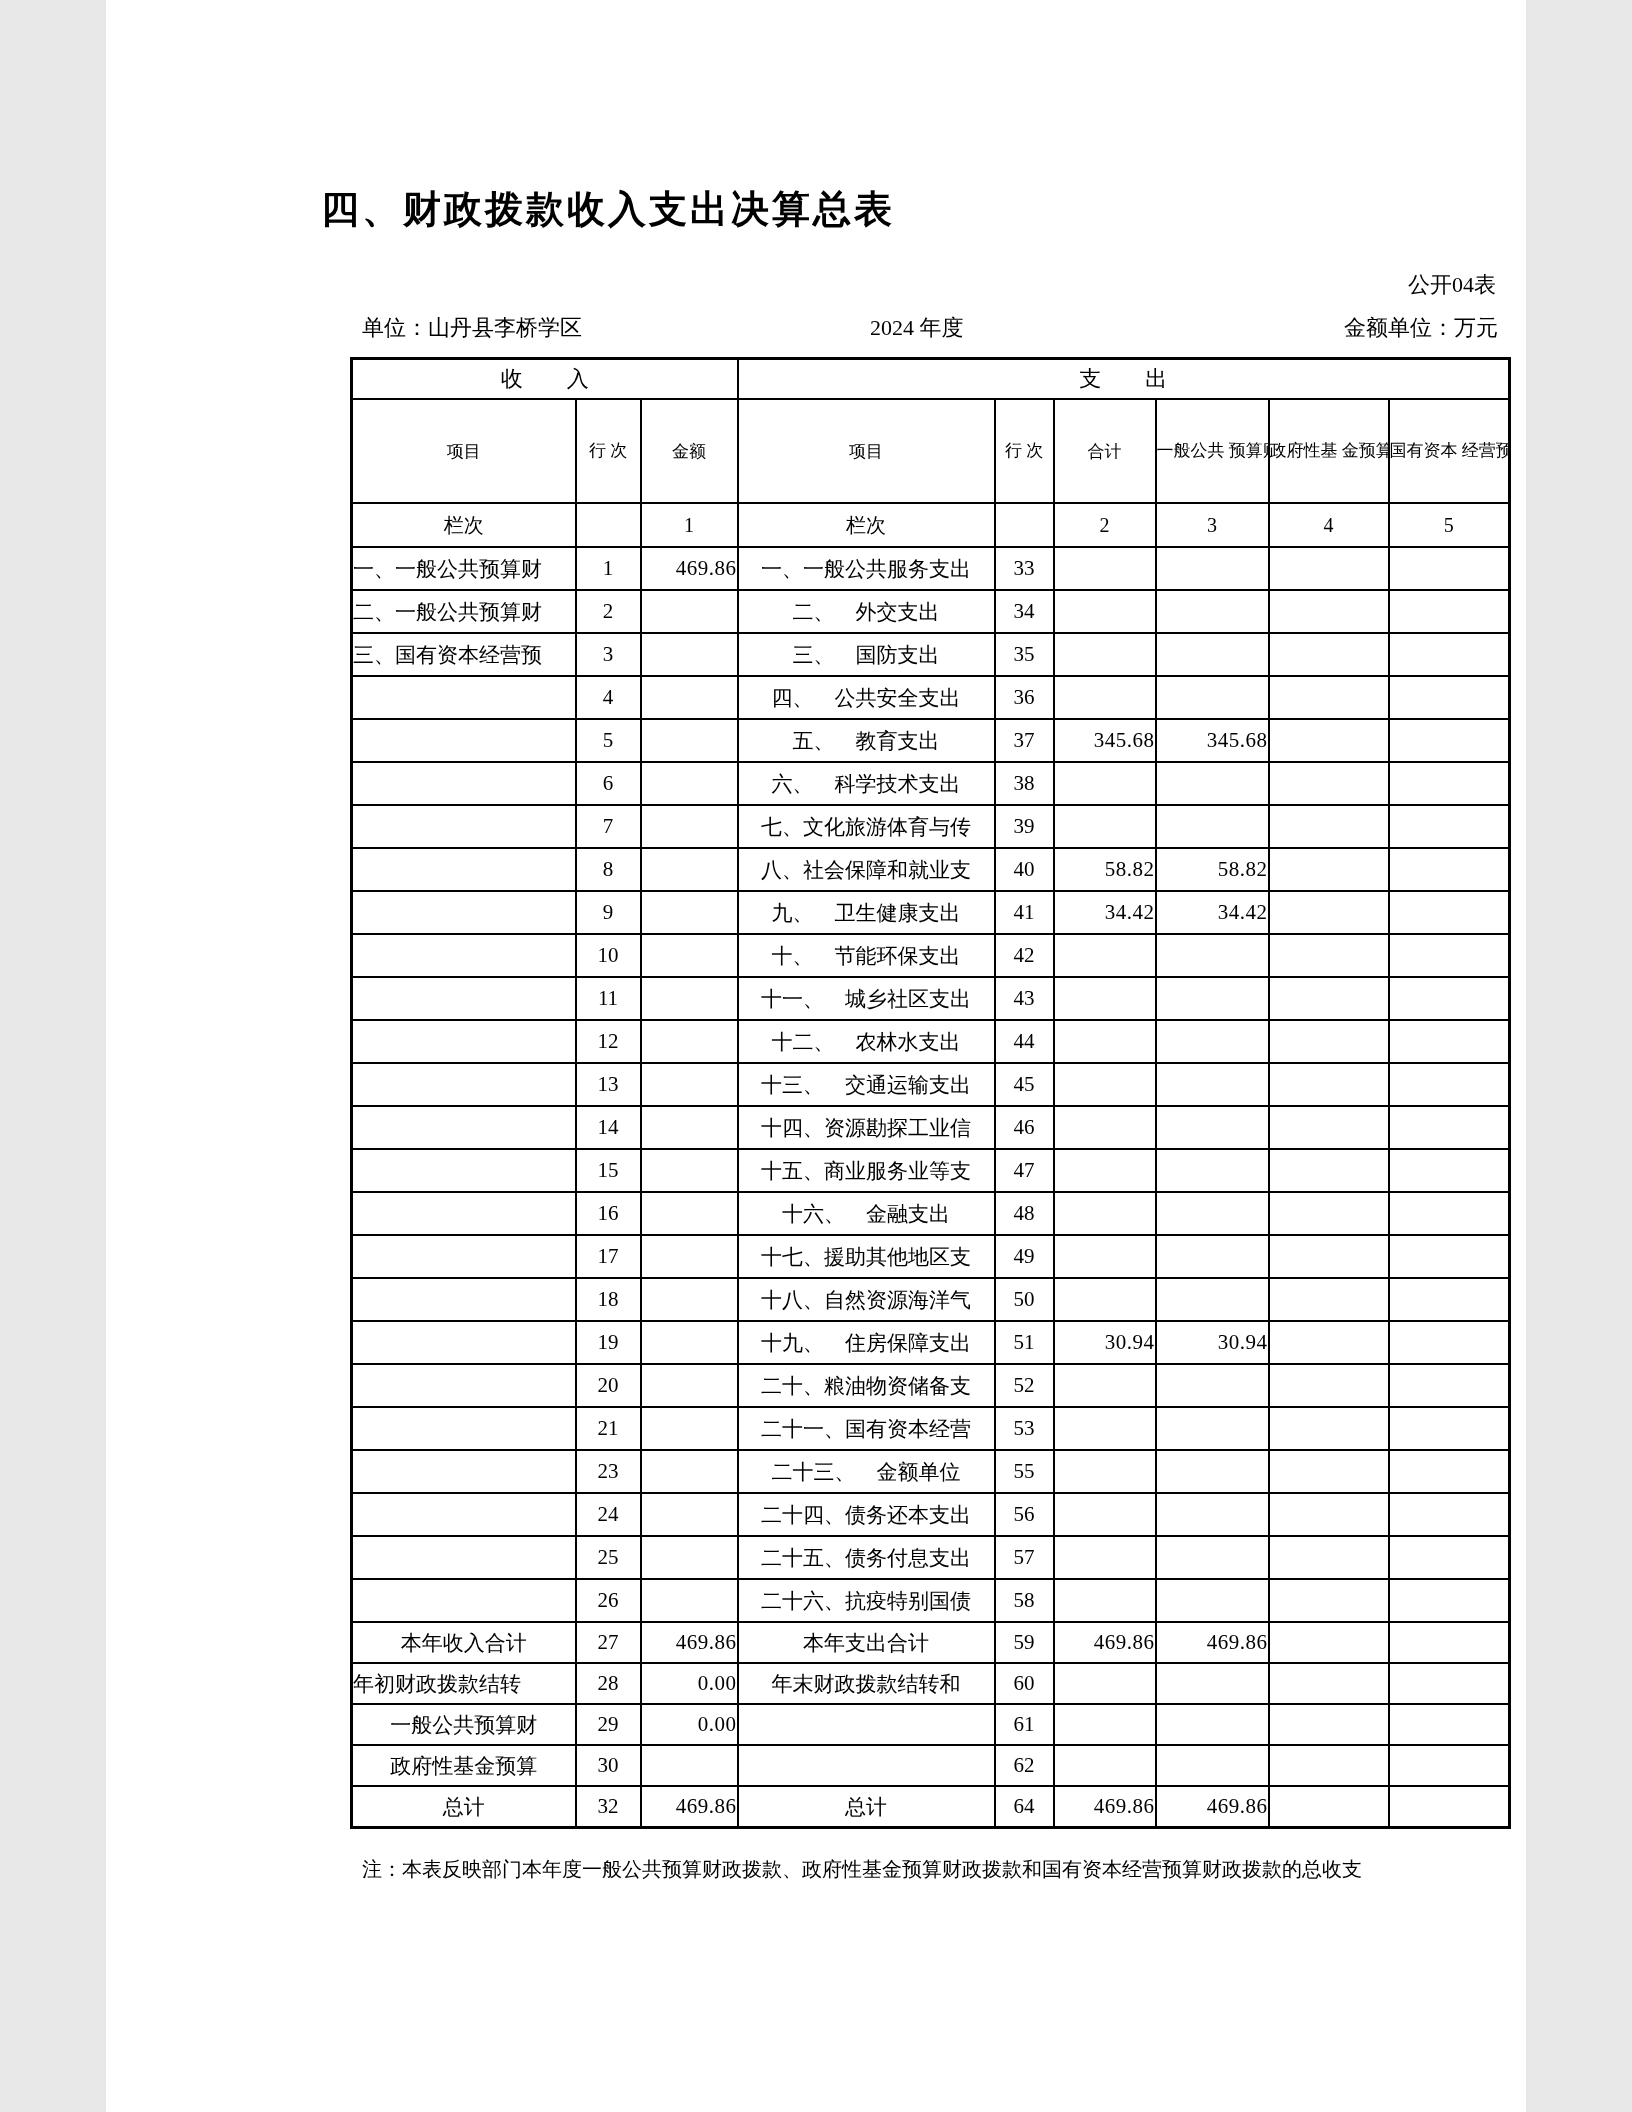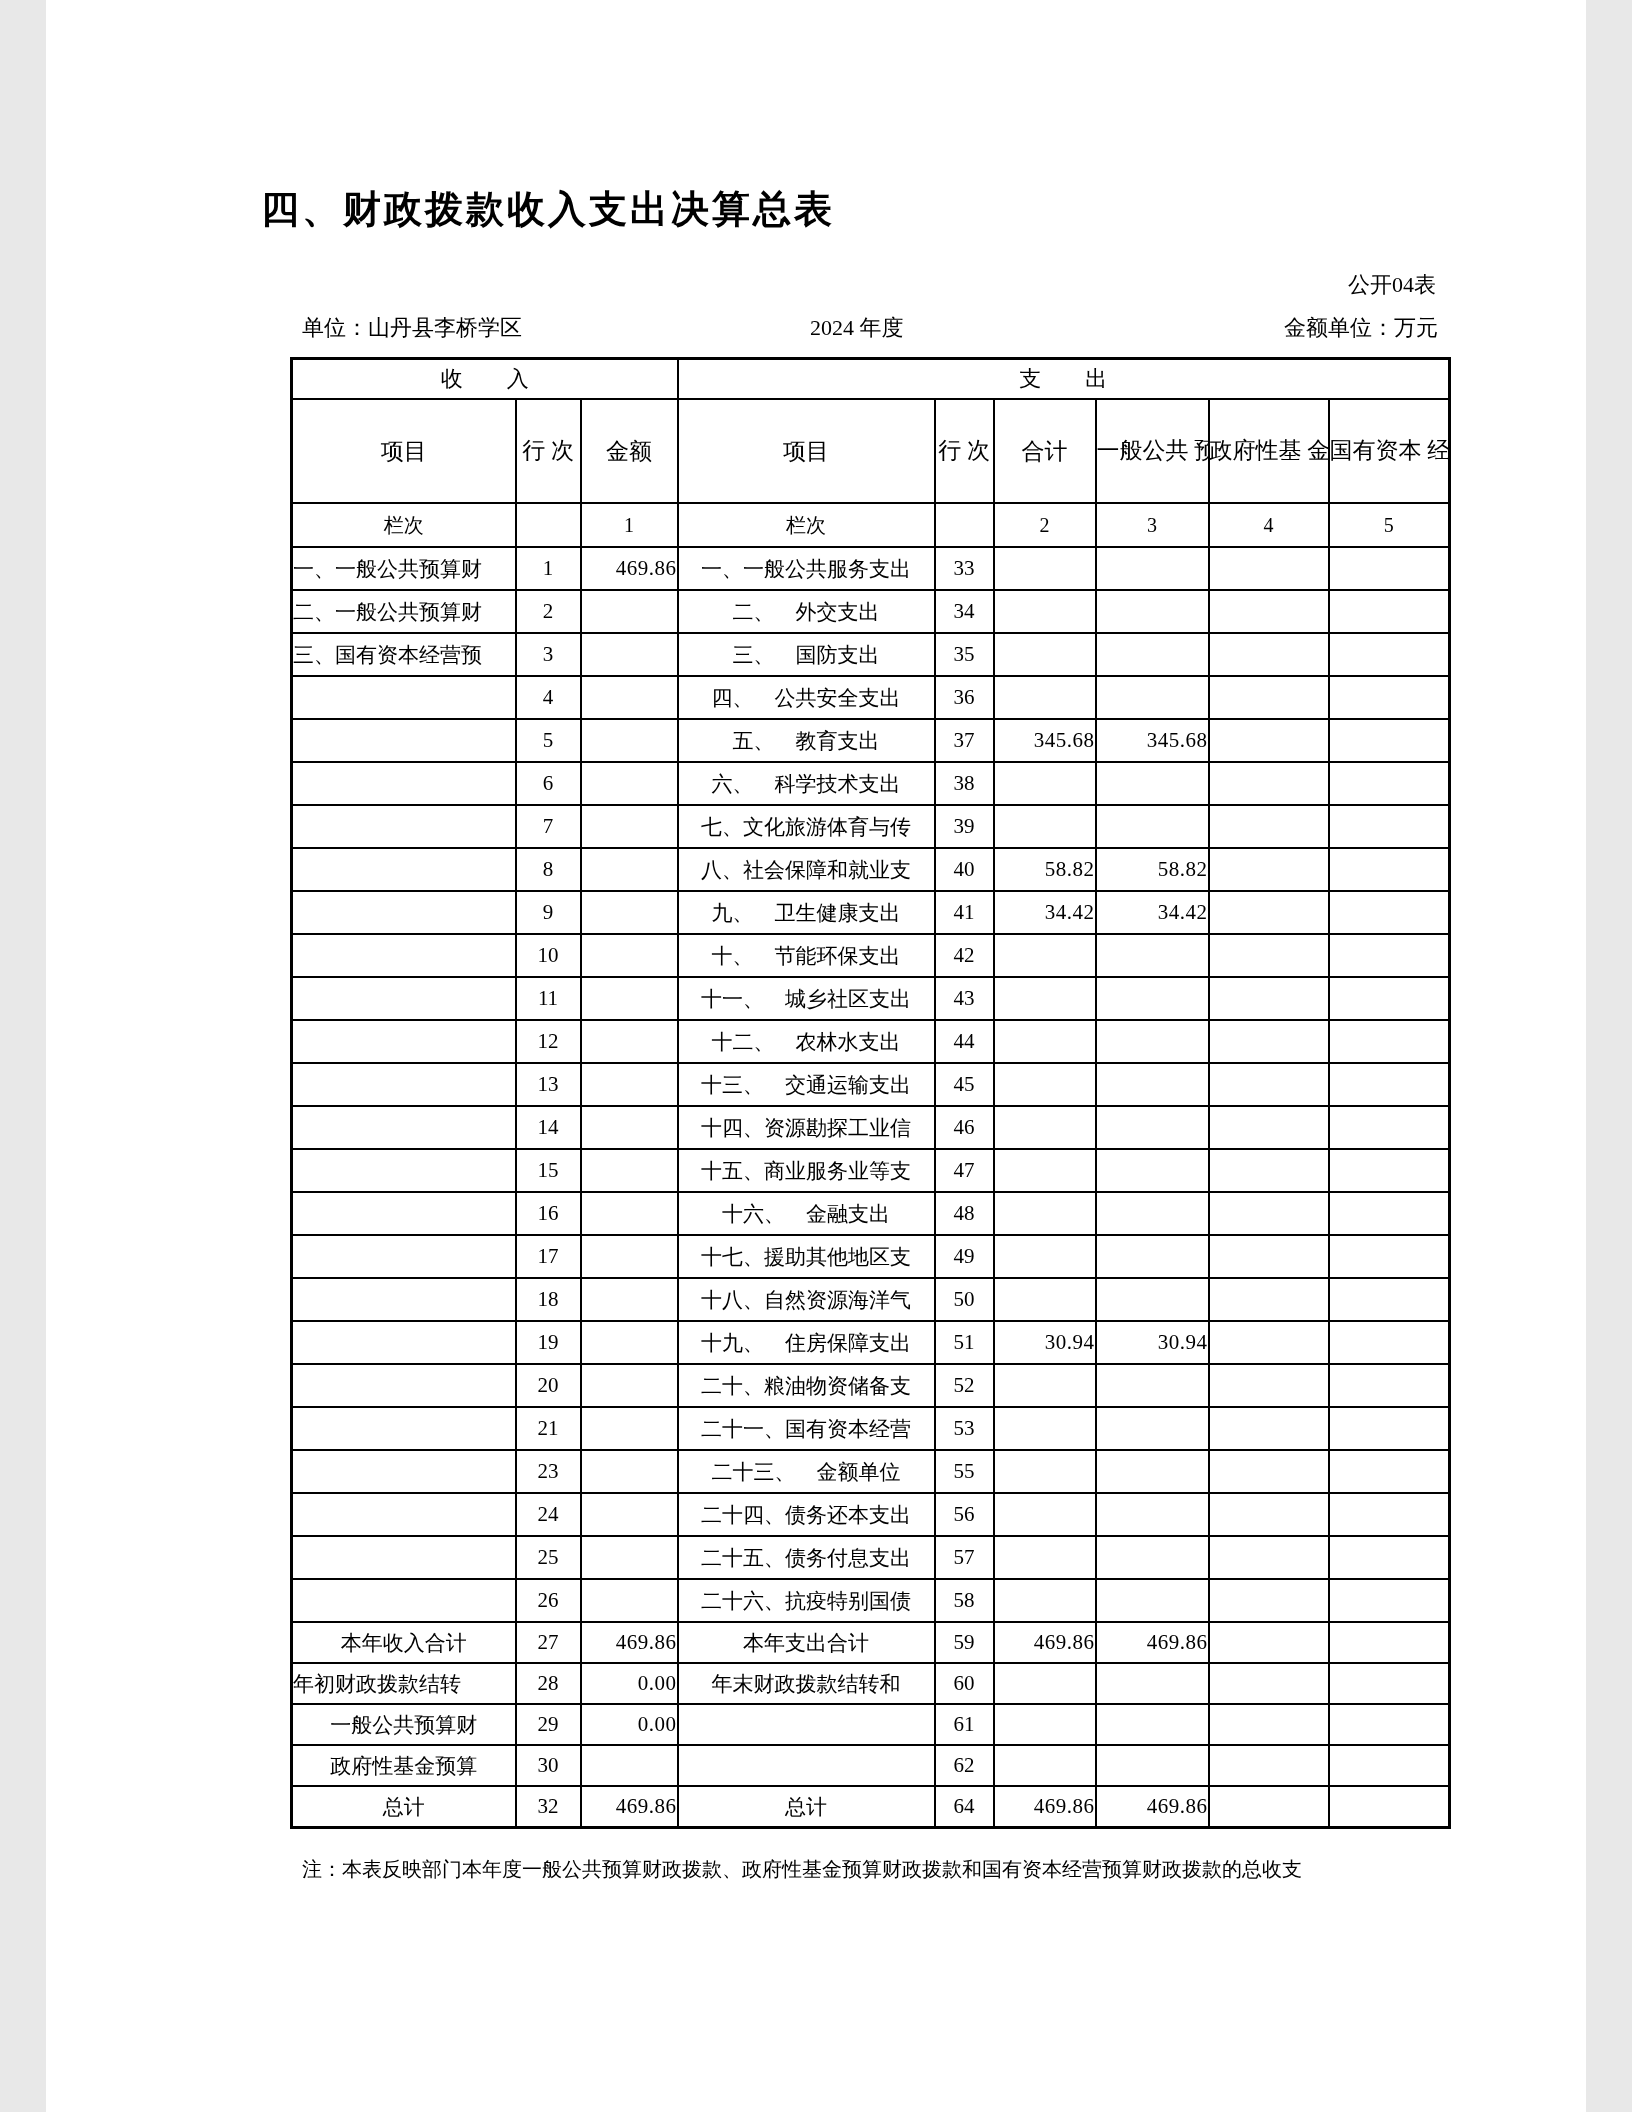--- a/index.html
+++ b/index.html
@@ -1,17 +1,17 @@
 <!DOCTYPE html>
 <html><head>
 <meta charset="utf-8">
 <style>
   html,body { margin:0; padding:0; background:#e8e8e8; }
   .page {
-    position:relative; width:1540px; height:2112px; background:#ffffff;
+    position:relative; width:1420px; height:2112px; background:#ffffff;
     font-family:"Liberation Serif","DejaVu Serif",serif; color:#000;
     margin:0 auto; overflow:hidden;
   }
   .title {
     position:absolute; left:215px; top:184px;
     font-family:"Liberation Sans","DejaVu Sans",sans-serif;
     font-weight:bold; font-size:38px; letter-spacing:3px; white-space:nowrap;
   }
   .table-code {
     position:absolute; left:1048px; top:270px; width:342px;
@@ -24,21 +24,21 @@
 
   table.budget {
     position:absolute; left:244px; top:357px; width:1158px;
     border-collapse:collapse; table-layout:fixed; border:3px solid #000;
   }
   .budget th, .budget td {
     border:2px solid #000; padding:0; overflow:hidden;
     white-space:nowrap; font-weight:normal; vertical-align:middle;
   }
   .r-sec th  { height:38px;  font-size:22px; text-align:center; }
-  .r-head th { height:102px; font-size:23px; text-align:center; }
+  .r-head th { height:102px; font-size:17px; text-align:center; }
   .pre { white-space:pre-line; line-height:1.5;margin-top:43px; }
   .r-lanci td { height:42px; font-size:20px; text-align:center; }
   tbody.rows td { height:41px; font-size:21px; }
   tbody.rows tr.f td { height:39px; }
   .lab  { text-align:left; padding-left:10px; }
   .elab { text-align:center; padding-left:12px; }
   .c  { text-align:center !important; padding-left:0 !important; }
   .cb { text-align:center !important; padding-left:0 !important; font-weight:bold; }
   .num { text-align:center; font-size:22px; }
   .amt { text-align:right; padding-right:12px; font-size:22px; letter-spacing:0.5px; }

